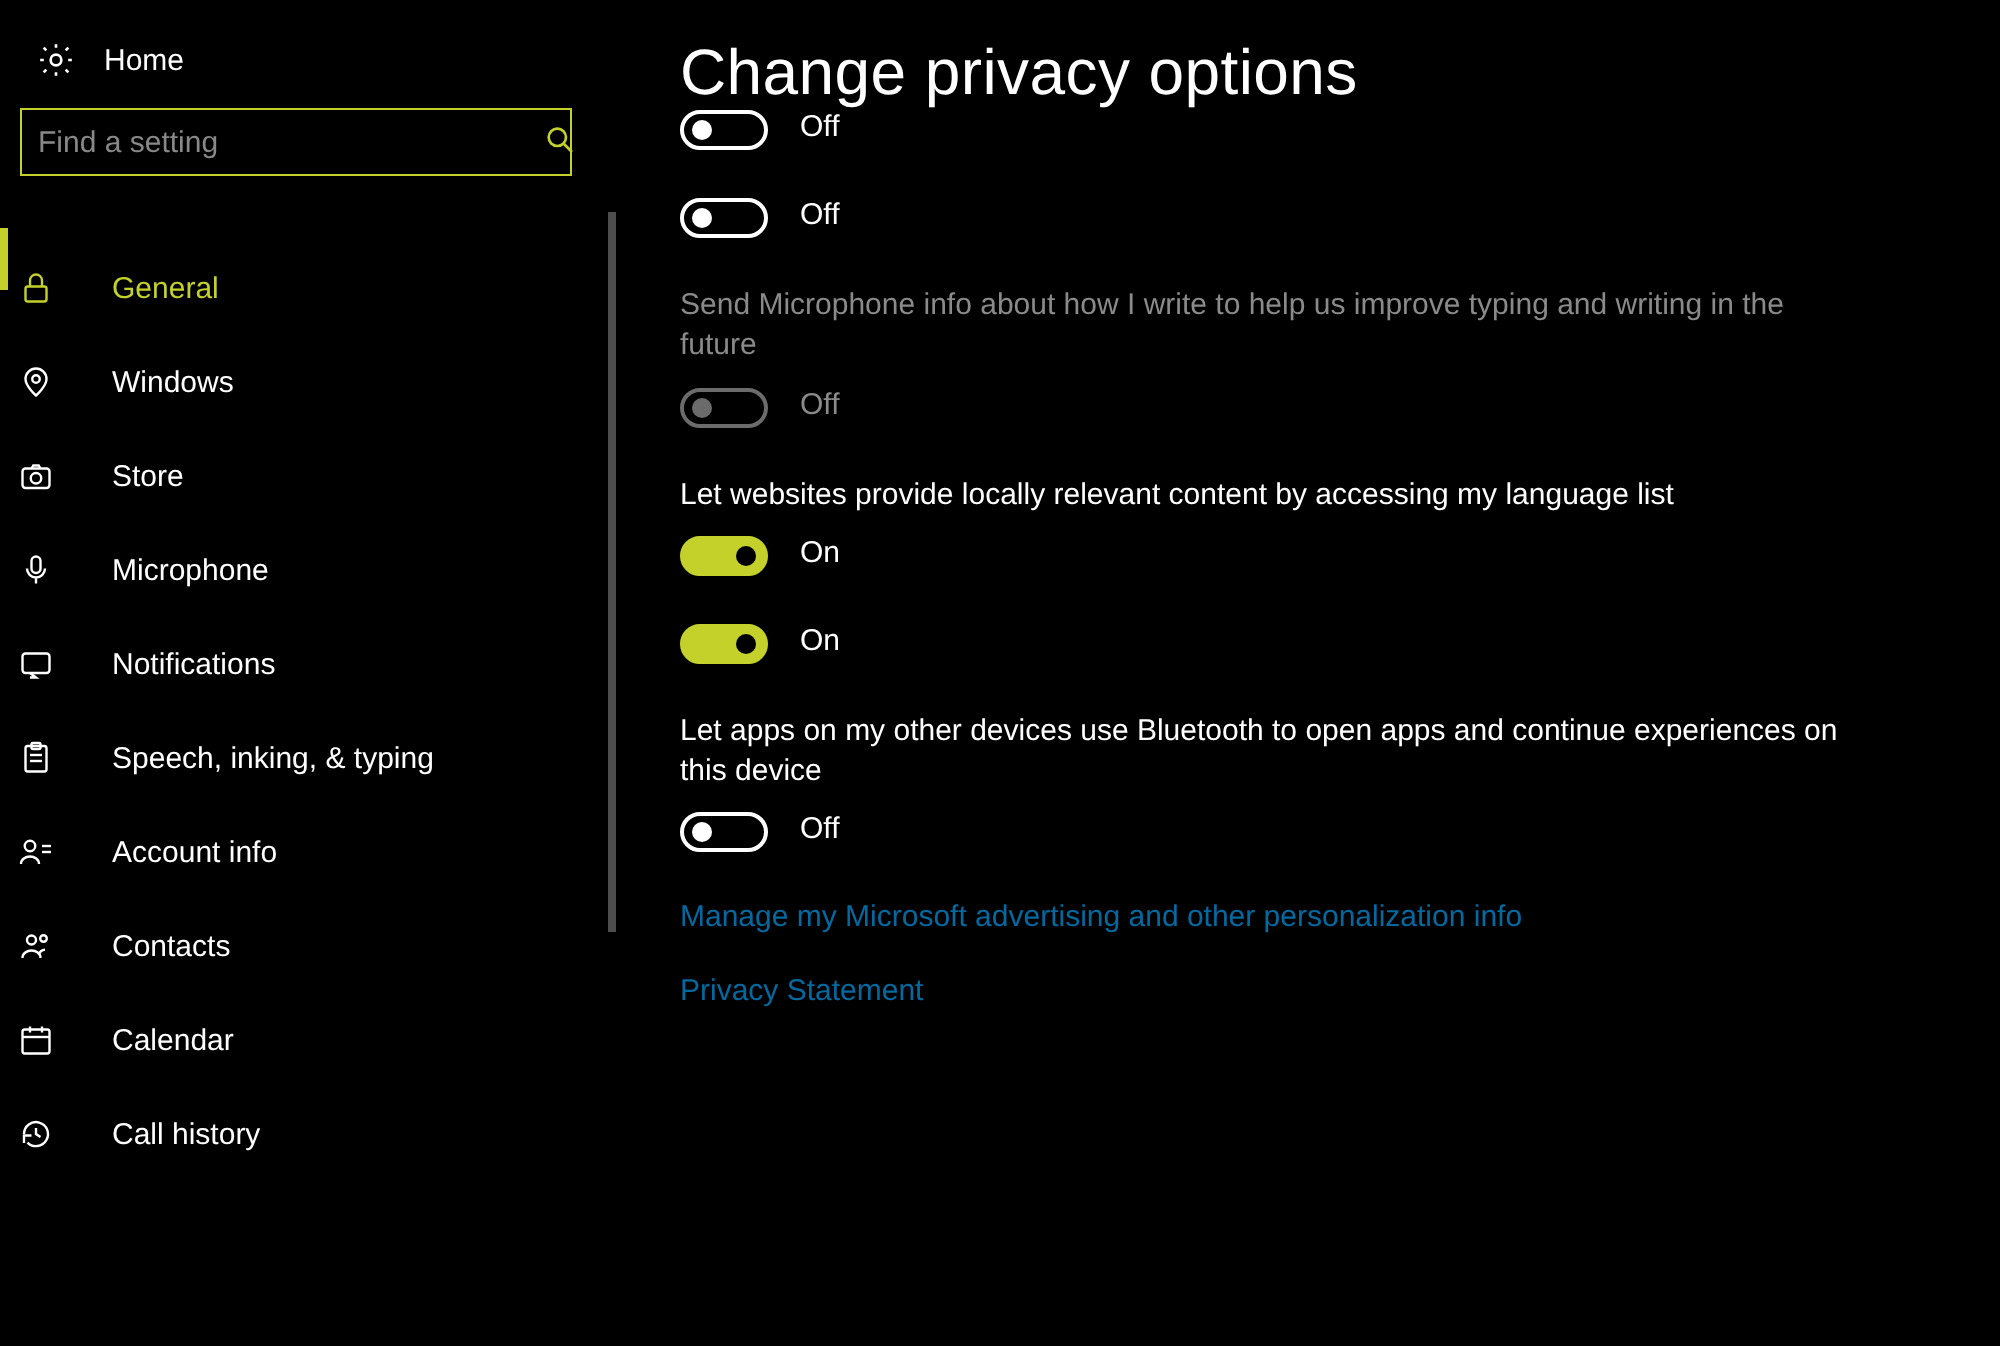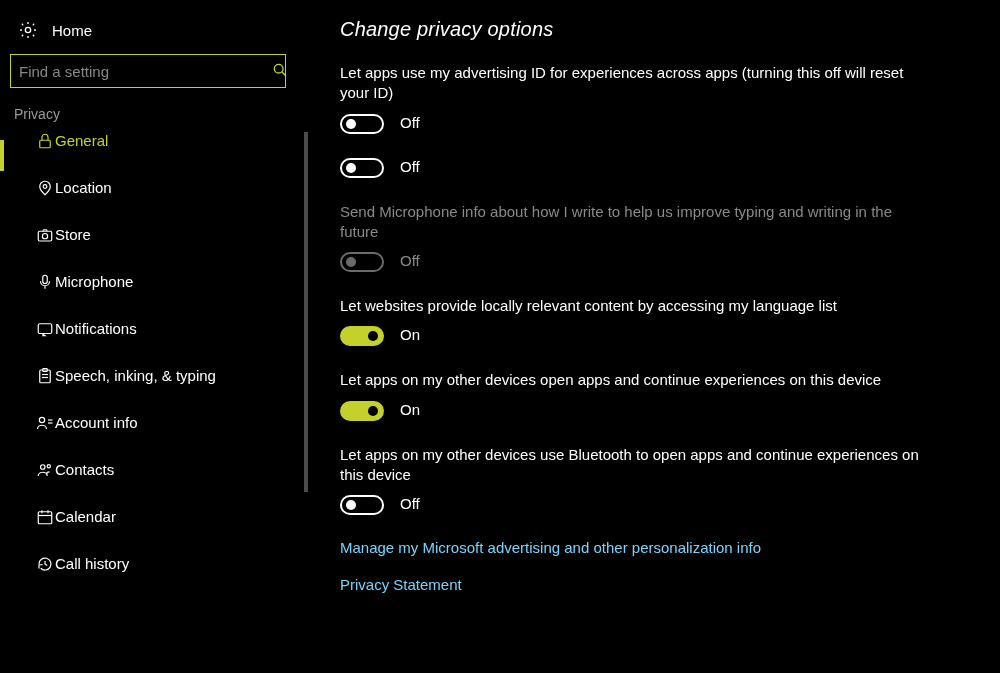--- a/index.html
+++ b/index.html
@@ -69,24 +69,24 @@
   .nav-scroll-thumb {
     position: absolute;
     top: 0;
     right: 0;
     width: 4px;
     height: 360px;
     background: #4d4d4d;
   }
   .nav-item {
     display: flex;
-    align-items: flex-start;
-    gap: 0;
+    align-items: flex-end;
+    gap: 28px;
     height: 47px;
-    padding-left: 35px;
+    padding-left: 8px;
     cursor: pointer;
     color: #fff;
   }
   .nav-item.active {
     color: #c4d12b;
     position: relative;
   }
   .nav-item.active::before {
     content: "";
     position: absolute;
@@ -102,25 +102,23 @@
     justify-content: center;
     align-items: center;
   }
   .nav-item .label { font-size: 15px; }
   .main {
     flex: 1;
     padding: 18px 30px 0 32px;
     overflow: hidden;
   }
   .page-title {
-    font-size: 20px;
+    font-size: 32px;
     font-weight: 400;
-    margin-bottom: 22px;
     letter-spacing: 0.2px;
-    font-style: italic;
   }
   .setting {
     margin-bottom: 24px;
   }
   .setting.disabled { color: #8a8a8a; }
   .setting-desc {
     font-size: 15px;
     line-height: 1.35;
     max-width: 590px;
     margin-bottom: 10px;
@@ -158,21 +156,21 @@
     right: 4px;
   }
   .toggle.disabled {
     border-color: #6b6b6b;
     cursor: default;
   }
   .toggle.disabled .knob { background: #6b6b6b; }
   .toggle-state { font-size: 15px; }
   .setting.disabled .toggle-state { color: #8a8a8a; }
   .link {
-    color: #7dd3fc;
+    color: #0369a1;
     font-size: 15px;
     cursor: pointer;
     margin-bottom: 20px;
     display: block;
   }
   svg { display: block; }
 </style>
 </head>
 <body>
 
@@ -190,42 +188,41 @@
   <div class="search-wrap">
     <input class="search" type="text" placeholder="Find a setting" style="">
     <span class="search-icon">
       <svg width="16" height="16" viewBox="0 0 24 24" fill="none" stroke="#c4d12b" stroke-width="2">
         <circle cx="10" cy="10" r="6.5"></circle>
           <line x1="15" y1="15" x2="21" y2="21"></line>
       </svg>
     </span>
   </div>
 
-  <div class="section-label">Privacy</div>
 
   <div class="nav-list">
 
     <div class="nav-item active">
       <span class="icon">
         <svg width="18" height="18" viewBox="0 0 24 24" fill="none" stroke="currentColor" stroke-width="1.6">
           <rect x="5" y="11" width="14" height="10" rx="1.5"></rect>
             <path d="M8 11V7a4 4 0 0 1 8 0v4"></path>
         </svg>
       </span>
       <span class="label">General</span>
     </div>
 
     <div class="nav-item">
       <span class="icon">
         <svg width="18" height="18" viewBox="0 0 24 24" fill="none" stroke="#fff" stroke-width="1.6">
           <path d="M12 21s7-6.2 7-11a7 7 0 1 0-14 0c0 4.8 7 11 7 11z"></path>
             <circle cx="12" cy="10" r="2.5"></circle>
         </svg>
       </span>
-      <span class="label">Location</span>
+      <span class="label">Windows</span>
     </div>
 
     <div class="nav-item">
       <span class="icon">
         <svg width="18" height="18" viewBox="0 0 24 24" fill="none" stroke="#fff" stroke-width="1.6">
           <rect x="3" y="7" width="18" height="13" rx="2"></rect>
             <circle cx="12" cy="13.5" r="3.5"></circle>
             <path d="M9 7l1.2-2h3.6L15 7"></path>
         </svg>
       </span>
@@ -315,21 +312,20 @@
     <div class="nav-scroll">
       <div class="nav-scroll-thumb"></div>
     </div>
   </div>
 </div>
 
 <div class="main">
   <h1 class="page-title">Change privacy options</h1>
 
   <div class="setting">
-    <div class="setting-desc">Let apps use my advertising ID for experiences across apps (turning this off will reset your ID)</div>
     <div class="toggle-row">
       <div class="toggle">
           <div class="knob"></div>
         </div>
       <span class="toggle-state">Off</span>
     </div>
   </div>
 
   <div class="setting">
     <div class="toggle-row">
@@ -354,21 +350,20 @@
     <div class="setting-desc">Let websites provide locally relevant content by accessing my language list</div>
     <div class="toggle-row">
       <div class="toggle on">
           <div class="knob"></div>
         </div>
       <span class="toggle-state">On</span>
     </div>
   </div>
 
   <div class="setting">
-    <div class="setting-desc">Let apps on my other devices open apps and continue experiences on this device</div>
     <div class="toggle-row">
       <div class="toggle on">
           <div class="knob"></div>
         </div>
       <span class="toggle-state">On</span>
     </div>
   </div>
 
   <div class="setting">
     <div class="setting-desc">Let apps on my other devices use Bluetooth to open apps and continue experiences on this device</div>

